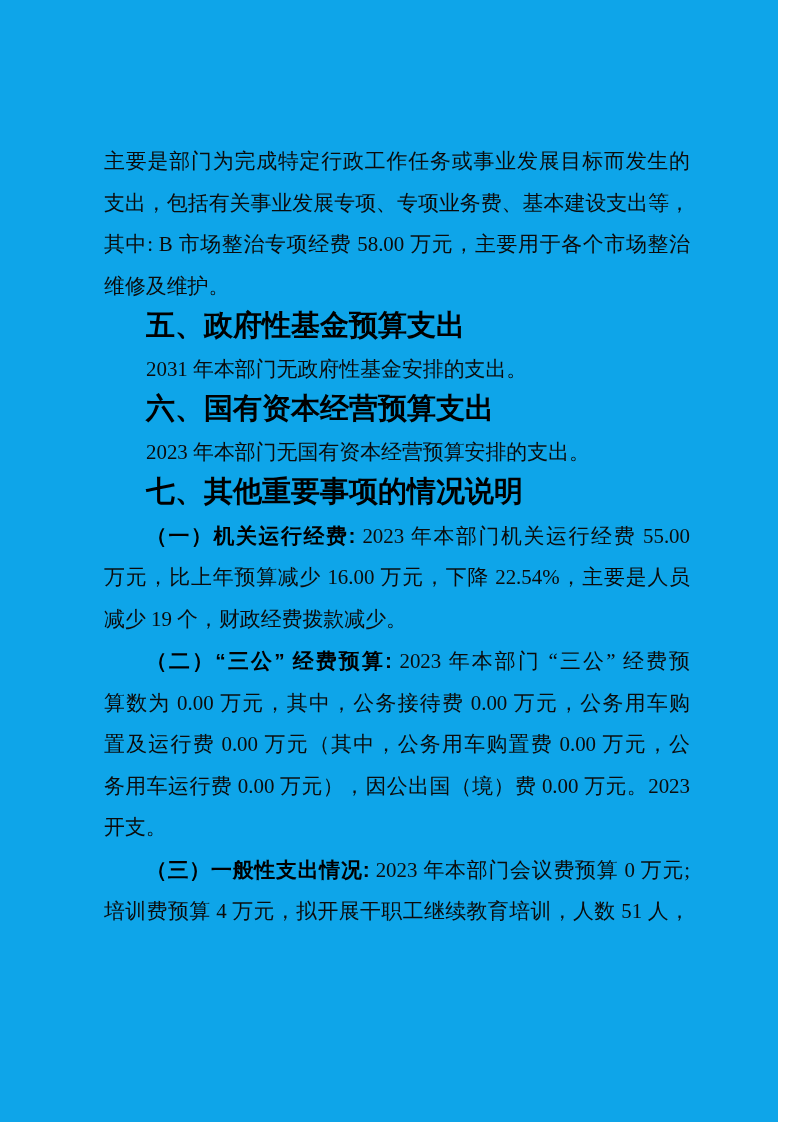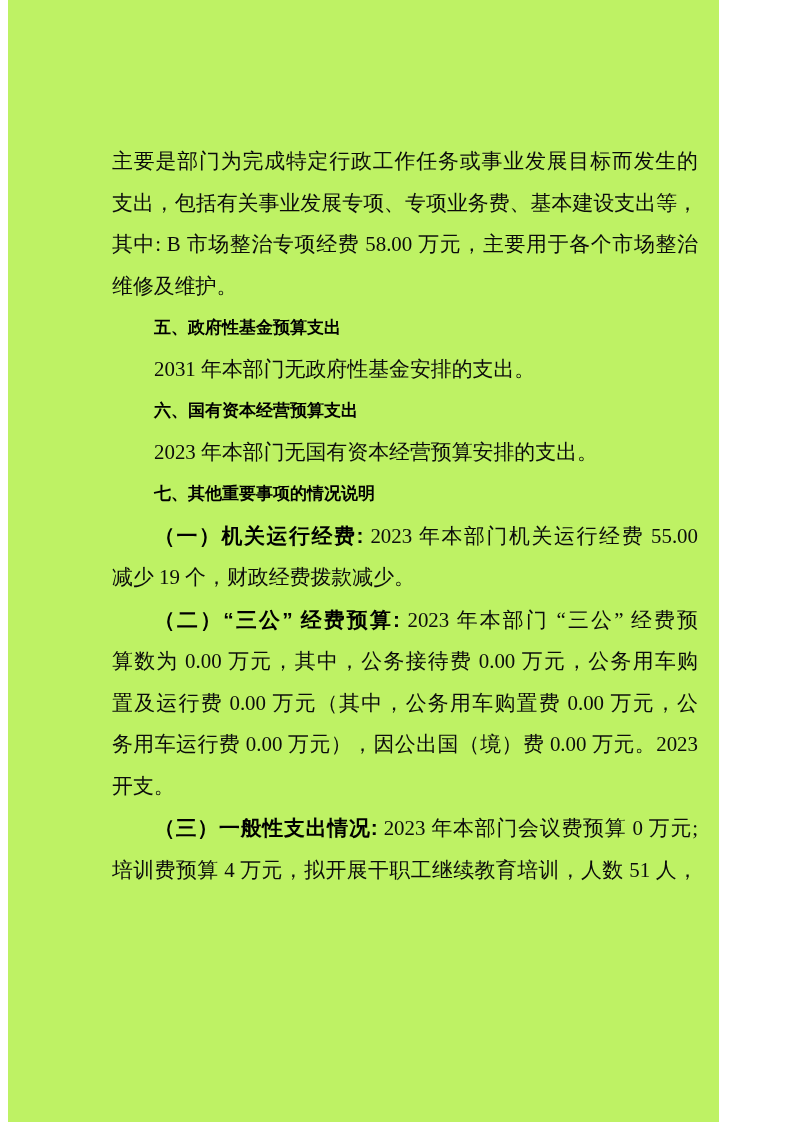--- a/index.html
+++ b/index.html
@@ -2,25 +2,24 @@
 <html><head>
 <meta charset="utf-8">
 <style>
   html, body {
     margin: 0;
     padding: 0;
     background: #ffffff;
   }
   .page {
     position: relative;
-    width: 711px;
+    width: 778px;
     height: 1122px;
-    background: #bef264;
+    background: #0ea5e9;
     overflow: hidden;
-    margin-left: 8px;
   }
   .textblock {
     position: absolute;
     left: 104px;
     top: 141px;
     width: 586px;
   }
   .line {
     font-family: "Liberation Serif", "DejaVu Serif", serif;
     font-size: 20.9px;
@@ -30,23 +29,23 @@
   }
   .just {
     text-align: justify;
     text-align-last: justify;
     text-justify: distribute;
   }
   .indent {
     padding-left: 42px;
   }
   .heading {
-    font-family: Liberation Serif, serif;
+    font-family: Liberation Mono, monospace;
     font-weight: 700;
-    font-size: 17px;
+    font-size: 29px;
     color: #000000;
   }
   .bold-lead {
     font-family: "Liberation Sans", "DejaVu Sans", sans-serif;
     font-weight: 700;
     color: #000000;
   }
 </style>
 </head>
 <body>
@@ -61,20 +60,21 @@
 
     <div class="line heading indent"><span>五、政府性基金预算支出</span></div>
     <div class="line indent"><span>2031 年本部门无政府性基金安排的支出。</span></div>
 
     <div class="line heading indent"><span>六、国有资本经营预算支出</span></div>
     <div class="line indent"><span>2023 年本部门无国有资本经营预算安排的支出。</span></div>
 
     <div class="line heading indent"><span>七、其他重要事项的情况说明</span></div>
 
     <div class="line just indent"><span class="bold-lead">（一）机关运行经费:</span><span> 2023 年本部门机关运行经费 55.00</span></div>
+    <div class="line just"><span>万元，比上年预算减少 16.00 万元，下降 22.54%，主要是人员</span></div>
     <div class="line"><span>减少 19 个，财政经费拨款减少。</span></div>
 
     <div class="line just indent"><span class="bold-lead">（二）“三公” 经费预算:</span><span> 2023 年本部门 “三公” 经费预</span></div>
     <div class="line just"><span>算数为 0.00 万元，其中，公务接待费 0.00 万元，公务用车购</span></div>
     <div class="line just"><span>置及运行费 0.00 万元（其中，公务用车购置费 0.00 万元，公</span></div>
     <div class="line just"><span>务用车运行费 0.00 万元），因公出国（境）费 0.00 万元。2023</span></div>
     <div class="line"><span>开支。</span></div>
 
     <div class="line just indent"><span class="bold-lead">（三）一般性支出情况:</span><span> 2023 年本部门会议费预算 0 万元;</span></div>
     <div class="line just"><span>培训费预算 4 万元，拟开展干职工继续教育培训，人数 51 人，</span></div>

